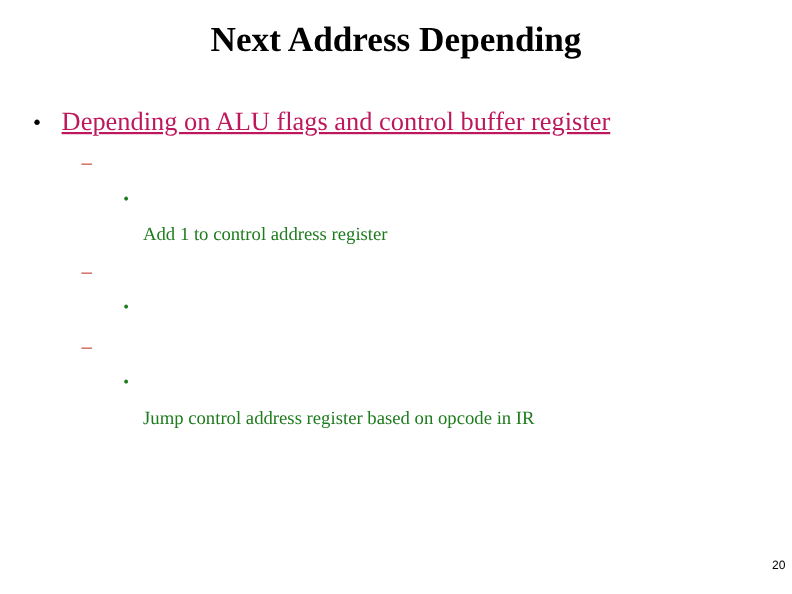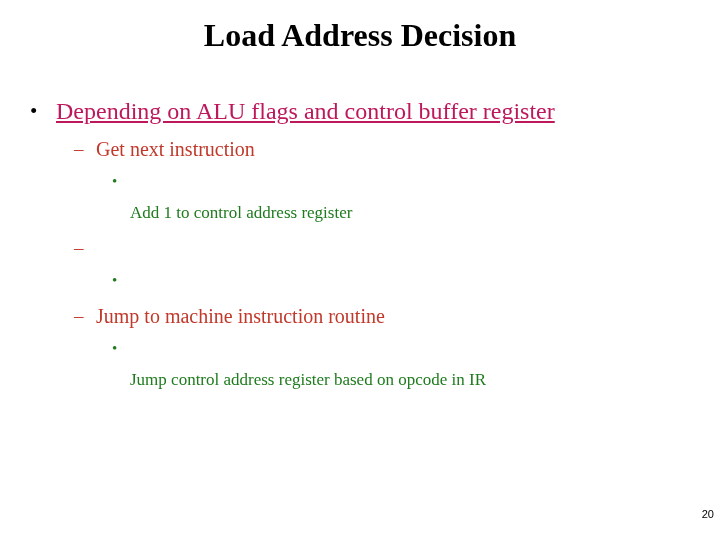--- a/index.html
+++ b/index.html
@@ -111,50 +111,48 @@
     font-size: 11px;
     color: #000000;
     font-family: "Liberation Sans", sans-serif;
   }
 </style>
 </head>
 <body>
 
 <div class="slide">
 
-  <div class="slide-title">Load Address Decision</div>
+  <div class="slide-title">Next Address Depending</div>
 
   <div class="body-area">
 
     <div class="bullet-row lvl1">
       <span class="marker">•</span>
       <span class="text">Depending on ALU flags and control buffer register</span>
     </div>
 
     <div class="bullet-row lvl2">
       <span class="marker">–</span>
-      <span class="text">Get next instruction</span>
     </div>
 
     <div class="bullet-row lvl3">
       <span class="marker">•</span>
       <span class="text">Add 1 to control address register</span>
     </div>
 
     <div class="bullet-row lvl2">
       <span class="marker">–</span>
     </div>
 
     <div class="bullet-row lvl3">
       <span class="marker">•</span>
     </div>
 
     <div class="bullet-row lvl2">
       <span class="marker">–</span>
-      <span class="text">Jump to machine instruction routine</span>
     </div>
 
     <div class="bullet-row lvl3">
       <span class="marker">•</span>
       <span class="text">Jump control address register based on opcode in IR</span>
     </div>
 
   </div>
 
   <div class="page-number">20</div>

